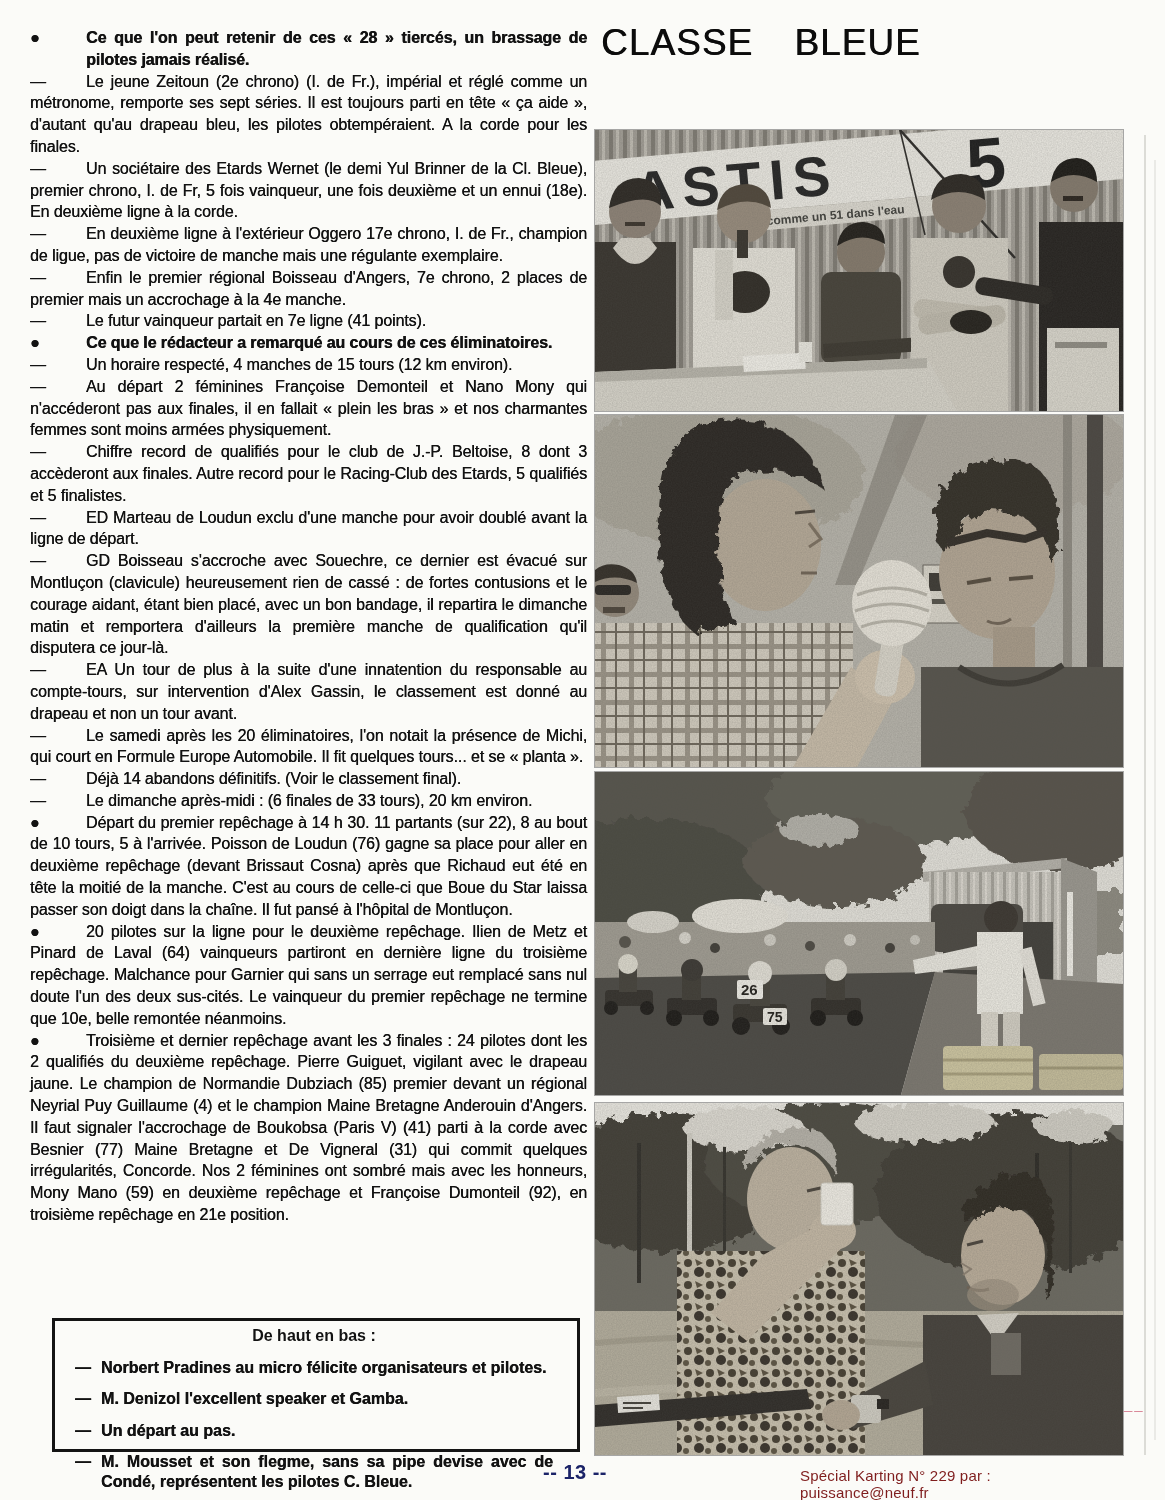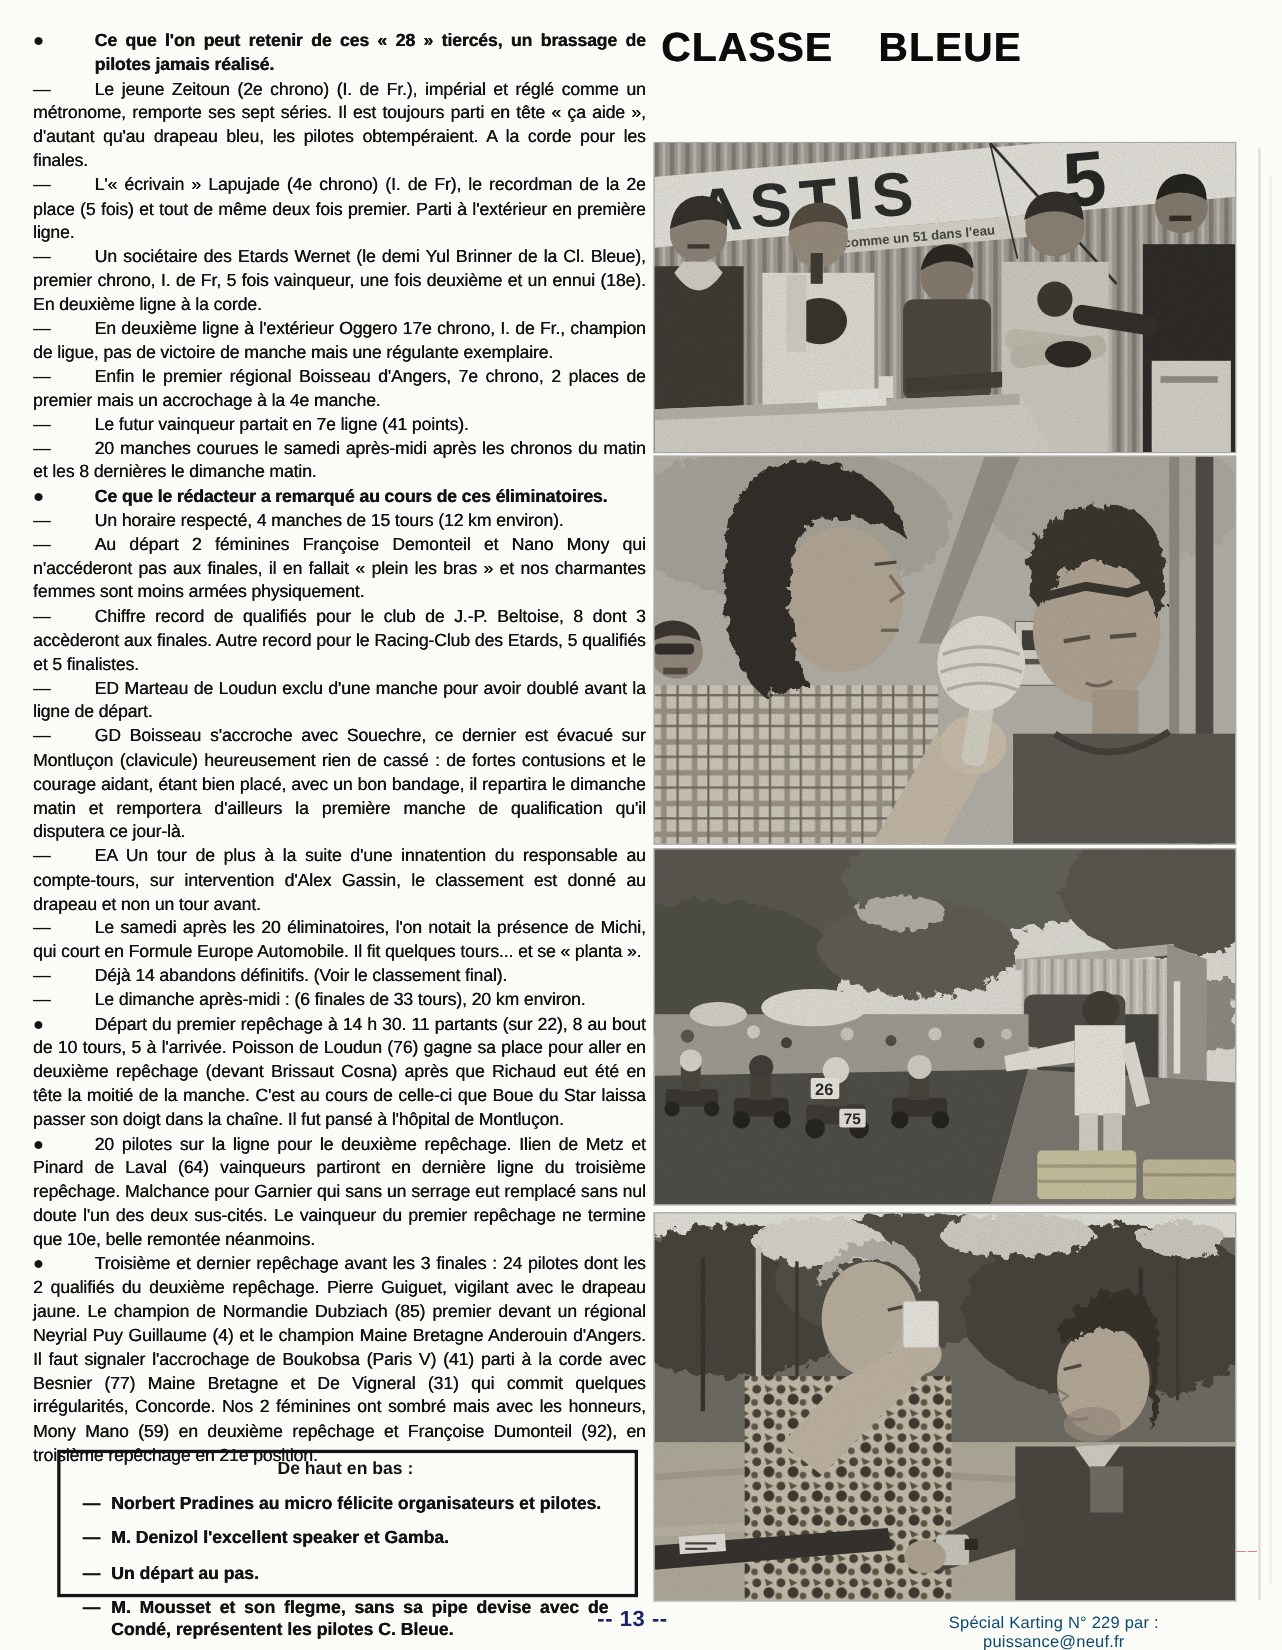--- a/index.html
+++ b/index.html
@@ -21,21 +21,21 @@
   .mk{display:inline-block;}
   p.dash .mk,p.bullet .mk{width:56px;}
   p.hang,p.head{padding-left:56px;text-indent:-56px;}
   p.hang .mk,p.head .mk{width:56px;text-indent:0;}
   p.head{font-weight:700;}
   p.head .pt,p.head .mk{text-shadow:0.45px 0 currentColor;}
 
   
   .headline{
     position:absolute;left:601px;top:22px;
-    font-size:37px;font-weight:700;letter-spacing:1px;word-spacing:30px;
+    font-size:37px;font-weight:400;letter-spacing:1px;word-spacing:30px;
     color:#0c0c0c;text-shadow:0.6px 0 currentColor;
   }
 
   
   .photo{position:absolute;box-shadow:0 0 0 1px rgba(40,40,40,.4);background:#b9b6ae;overflow:hidden;}
   .photo svg{display:block;width:100%;height:100%;}
   #photo1{left:595px;top:130px;width:528px;height:281px;}
   #photo2{left:595px;top:415px;width:528px;height:352px;}
   #photo3{left:595px;top:772px;width:528px;height:323px;}
   #photo4{left:595px;top:1103px;width:528px;height:352px;}
@@ -51,22 +51,22 @@
   .cap-title{text-align:center;margin-bottom:1px;}
   p.cap-item{margin:12px;padding-left:26px;text-indent:-26px;}
   p.cap-item .mk{width:26px;text-indent:0;}
 
   
   .page-number{
     position:absolute;left:543px;top:1461px;
     font-size:20px;font-weight:700;letter-spacing:0.5px;color:#1b2368;text-align:center;
   }
   .credit{
-    position:absolute;left:800px;top:1467px;width:316px;text-align:center;
-    font-size:15px;color:#0c4a6e;letter-spacing:0.2px;
+    position:absolute;left:800px;top:1467px;width:316px;text-align:left;
+    font-size:15px;color:#7f1d1d;letter-spacing:0.2px;
   }
   .credit-mark{
     position:absolute;left:1124px;top:1396px;
     font-size:15px;font-weight:700;color:#c23555;letter-spacing:2px;
   }
 
   
   .scan-line{position:absolute;width:2px;background:#dcdcd7;}
   .scan-line.a{left:1144px;top:135px;height:1320px;}
   .scan-line.b{left:1154px;top:160px;height:1280px;opacity:.55;}
@@ -111,26 +111,24 @@
   </defs>
 </svg>
 
 <div class="page">
 
   <div class="headline">CLASSE BLEUE</div>
 
   <div class="col">
     <p class="head"><span class="mk">●</span><span class="pt">Ce que l'on peut retenir de ces « 28 » tiercés, un brassage de pilotes jamais réalisé.</span></p>
     <p class="dash"><span class="mk">—</span><span class="pt">Le jeune Zeitoun (2e chrono) (I. de Fr.), impérial et réglé comme un métronome, remporte ses sept séries. Il est toujours parti en tête « ça aide », d'autant qu'au drapeau bleu, les pilotes obtempéraient. A la corde pour les finales.</span></p>
-    <p class="dash"><span class="mk">—</span><span class="pt">L'« écrivain » Lapujade (4e chrono) (I. de Fr), le recordman de la 2e place (5 fois) et tout de même deux fois premier. Parti à l'extérieur en première ligne.</span></p>
     <p class="dash"><span class="mk">—</span><span class="pt">Un sociétaire des Etards Wernet (le demi Yul Brinner de la Cl. Bleue), premier chrono, I. de Fr, 5 fois vainqueur, une fois deuxième et un ennui (18e). En deuxième ligne à la corde.</span></p>
     <p class="dash"><span class="mk">—</span><span class="pt">En deuxième ligne à l'extérieur Oggero 17e chrono, I. de Fr., champion de ligue, pas de victoire de manche mais une régulante exemplaire.</span></p>
     <p class="dash"><span class="mk">—</span><span class="pt">Enfin le premier régional Boisseau d'Angers, 7e chrono, 2 places de premier mais un accrochage à la 4e manche.</span></p>
     <p class="dash"><span class="mk">—</span><span class="pt">Le futur vainqueur partait en 7e ligne (41 points).</span></p>
-    <p class="dash"><span class="mk">—</span><span class="pt">20 manches courues le samedi après-midi après les chronos du matin et les 8 dernières le dimanche matin.</span></p>
     <p class="head"><span class="mk">●</span><span class="pt">Ce que le rédacteur a remarqué au cours de ces éliminatoires.</span></p>
     <p class="dash"><span class="mk">—</span><span class="pt">Un horaire respecté, 4 manches de 15 tours (12 km environ).</span></p>
     <p class="dash"><span class="mk">—</span><span class="pt">Au départ 2 féminines Françoise Demonteil et Nano Mony qui n'accéderont pas aux finales, il en fallait « plein les bras » et nos charmantes femmes sont moins armées physiquement.</span></p>
     <p class="dash"><span class="mk">—</span><span class="pt">Chiffre record de qualifiés pour le club de J.-P. Beltoise, 8 dont 3 accèderont aux finales. Autre record pour le Racing-Club des Etards, 5 qualifiés et 5 finalistes.</span></p>
     <p class="dash"><span class="mk">—</span><span class="pt">ED Marteau de Loudun exclu d'une manche pour avoir doublé avant la ligne de départ.</span></p>
     <p class="dash"><span class="mk">—</span><span class="pt">GD Boisseau s'accroche avec Souechre, ce dernier est évacué sur Montluçon (clavicule) heureusement rien de cassé : de fortes contusions et le courage aidant, étant bien placé, avec un bon bandage, il repartira le dimanche matin et remportera d'ailleurs la première manche de qualification qu'il disputera ce jour-là.</span></p>
     <p class="dash"><span class="mk">—</span><span class="pt">EA Un tour de plus à la suite d'une innatention du responsable au compte-tours, sur intervention d'Alex Gassin, le classement est donné au drapeau et non un tour avant.</span></p>
     <p class="dash"><span class="mk">—</span><span class="pt">Le samedi après les 20 éliminatoires, l'on notait la présence de Michi, qui court en Formule Europe Automobile. Il fit quelques tours... et se « planta ».</span></p>
     <p class="dash"><span class="mk">—</span><span class="pt">Déjà 14 abandons définitifs. (Voir le classement final).</span></p>
     <p class="hang"><span class="mk">—</span><span class="pt">Le dimanche après-midi : (6 finales de 33 tours), 20 km environ.</span></p>

